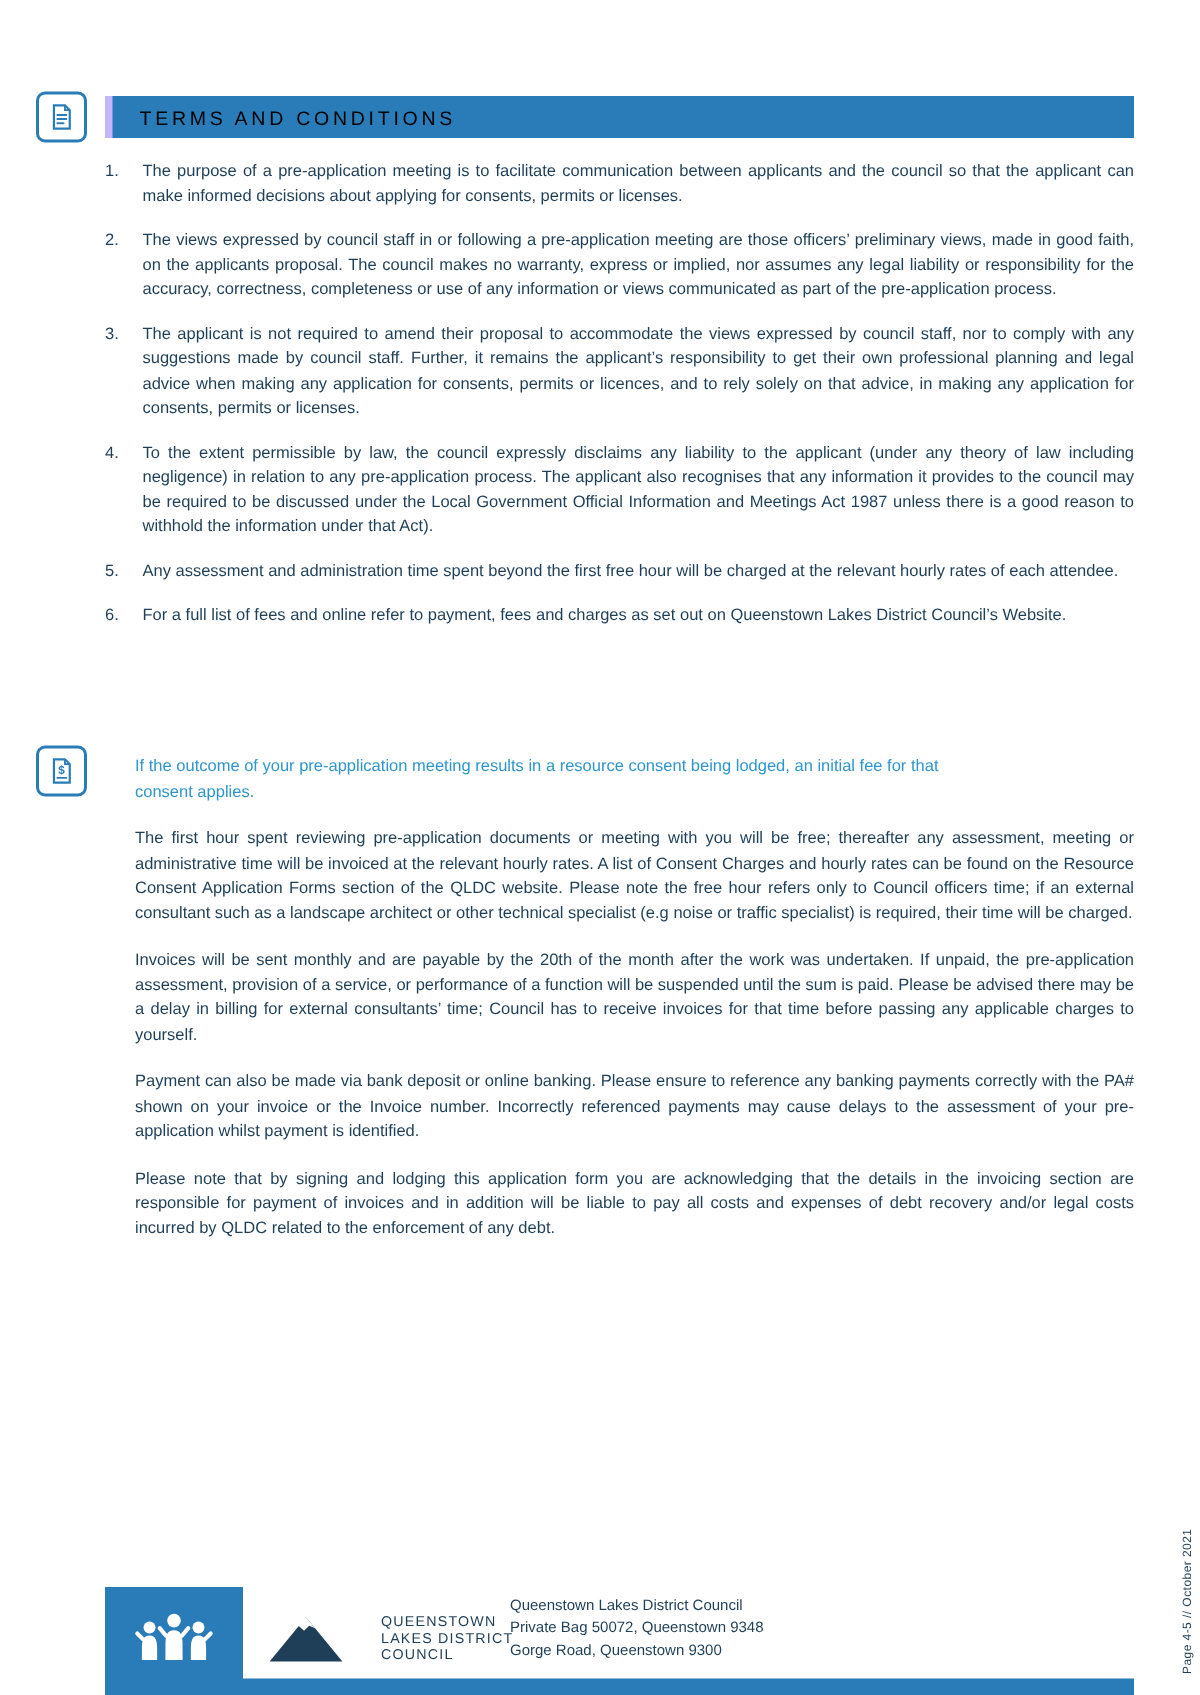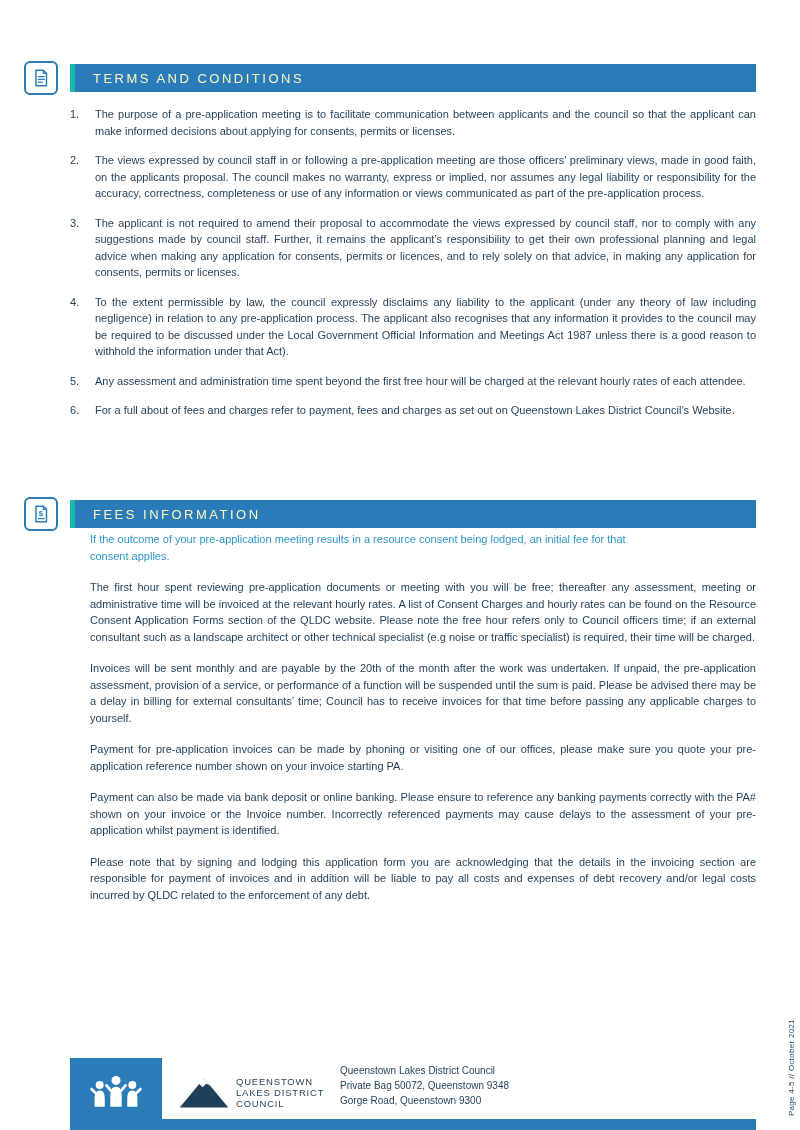--- a/index.html
+++ b/index.html
@@ -7,42 +7,42 @@
     position:relative; width:800px; height:1130px; background:#ffffff;
     font-family:"Liberation Sans", sans-serif; color:#1f3e57; overflow:hidden;
   }
   .section { position:absolute; left:70px; width:686px; }
   .icon-box {
     position:absolute; left:-46px; top:-3px; width:34px; height:34px;
     border:2px solid #2a7cb8; border-radius:6px; background:#fff;
     display:flex; align-items:center; justify-content:center; box-sizing:border-box;
   }
   .head-bar {
-    background:#2a7cb8; border-left:5px solid #14b8a6; color:#fef9c3;
+    background:#2a7cb8; border-left:5px solid #c4b5fd; color:#000000;
     height:28px; display:flex; align-items:center; padding-left:18px;
     font-size:13px; letter-spacing:2.5px; font-weight:normal;
   }
   .t-list { margin-top:14px; }
   .t-item { display:flex; margin-bottom:13px; font-size:11px; line-height:1.5; }
   .t-num { width:25px; flex:none; }
   .t-text { flex:1; text-align:justify; }
   .fees-body { padding-left:20px; margin-top:3px; font-size:11px; line-height:1.5; }
   .intro { color:#2e96cc; max-width:555px; margin:0 0 15px 0; }
   .para { text-align:justify; margin:0 0 15px 0; }
   .sub-head { color:#2a7cb8; margin:0; font-size:11px; font-weight:normal; }
   .sub-head.caps { text-transform:uppercase; }
   .tight { margin:0 0 15px 0; text-align:justify; }
   
   .footer { position:absolute; left:70px; width:686px; bottom:0; height:80px; }
   .footer-bar { position:absolute; left:0; right:0; bottom:0; height:11px; background:#2a7cb8; }
   .people-box {
     position:absolute; left:0; bottom:0; width:92px; height:72px; background:#2a7cb8;
     display:flex; align-items:center; justify-content:center;
   }
-  .logo-block { position:absolute; left:108px; bottom:20px; display:flex; align-items:center; gap:6px; }
+  .logo-block { position:absolute; left:108px; bottom:20px; display:flex; align-items:center; gap:24px; }
   .logo-text { font-size:9.5px; line-height:11px; letter-spacing:0.8px; color:#1f3e57; }
   .address-block { position:absolute; left:270px; bottom:22px; font-size:10px; line-height:15px; }
   .contact-block { position:absolute; right:44px; bottom:22px; font-size:10px; line-height:15px; text-align:right; }
   .side-note {
     position:absolute; right:4px; bottom:14px; font-size:8px; color:#1f3e57;
     writing-mode:vertical-rl; transform:rotate(180deg); letter-spacing:0.3px;
   }
 </style>
 </head>
 <body>
@@ -82,52 +82,48 @@
           <span class="t-text">To the extent permissible by law, the council expressly disclaims any liability to the applicant (under any theory of law including negligence) in relation to any pre-application process. The applicant also recognises that any information it provides to the council may be required to be discussed under the Local Government Official Information and Meetings Act 1987 unless there is a good reason to withhold the information under that Act).</span>
         </div>
 
         <div class="t-item">
           <span class="t-num">5.</span>
           <span class="t-text">Any assessment and administration time spent beyond the first free hour will be charged at the relevant hourly rates of each attendee.</span>
         </div>
 
         <div class="t-item">
           <span class="t-num">6.</span>
-          <span class="t-text">For a full about of fees and charges refer to payment, fees and charges as set out on Queenstown Lakes District Council’s Website.</span>
+          <span class="t-text">For a full list of fees and online refer to payment, fees and charges as set out on Queenstown Lakes District Council’s Website.</span>
         </div>
       </div>
   </div>
 
   <div class="section" style="top:500px;">
     <div class="icon-box">
       <svg width="22" height="22" viewBox="0 0 24 24">
         <path d="M6.5 3.5h8l3.5 3.5v13.5h-11.5z" fill="none" stroke="#2a7cb8" stroke-width="1.6"></path>
         <path d="M14.5 3.5v3.5h3.5" fill="none" stroke="#2a7cb8" stroke-width="1.3"></path>
         <text x="12" y="14" font-size="8.5" fill="#2a7cb8" text-anchor="middle" font-family="Liberation Sans, sans-serif" font-weight="bold">$</text>
         <path d="M9 17h6.5" stroke="#2a7cb8" stroke-width="1.4" stroke-linecap="round"></path>
       </svg>
-    </div>
-    <div class="head-bar">
-      <span>FEES INFORMATION</span>
     </div>
 
     <div class="fees-body">
       <p class="intro">If the outcome of your pre-application meeting results in a resource consent being lodged, an initial fee for that consent applies.</p>
 
       <div>
 
           <p class="para">The first hour spent reviewing pre-application documents or meeting with you will be free; thereafter any assessment, meeting or administrative time will be invoiced at the relevant hourly rates. A list of Consent Charges and hourly rates can be found on the Resource Consent Application Forms section of the QLDC website. Please note the free hour refers only to Council officers time; if an external consultant such as a landscape architect or other technical specialist (e.g noise or traffic specialist) is required, their time will be charged.</p>
 
           <p class="para">Invoices will be sent monthly and are payable by the 20th of the month after the work was undertaken. If unpaid, the pre-application assessment, provision of a service, or performance of a function will be suspended until the sum is paid. Please be advised there may be a delay in billing for external consultants’ time; Council has to receive invoices for that time before passing any applicable charges to yourself.</p>
 
         </div>
 
       <div>
 
-          <p class="tight">Payment for pre-application invoices can be made by phoning or visiting one of our offices, please make sure you quote your pre-application reference number shown on your invoice starting PA.</p>
 
           <p class="tight">Payment can also be made via bank deposit or online banking.  Please ensure to reference any banking payments correctly with the PA# shown on your invoice or the Invoice number. Incorrectly referenced payments may cause delays to the assessment of your pre-application whilst payment is identified.</p>
         </div>
 
       <p class="tight" style="margin-bottom:0;">Please note that by signing and lodging this application form you are acknowledging that the details in the invoicing section are responsible for payment of invoices and in addition will be liable to pay all costs and expenses of debt recovery and/or legal costs incurred by QLDC related to the enforcement of any debt.</p>
     </div>
   </div>
 
   <div class="footer">
     <div class="footer-bar"></div>

